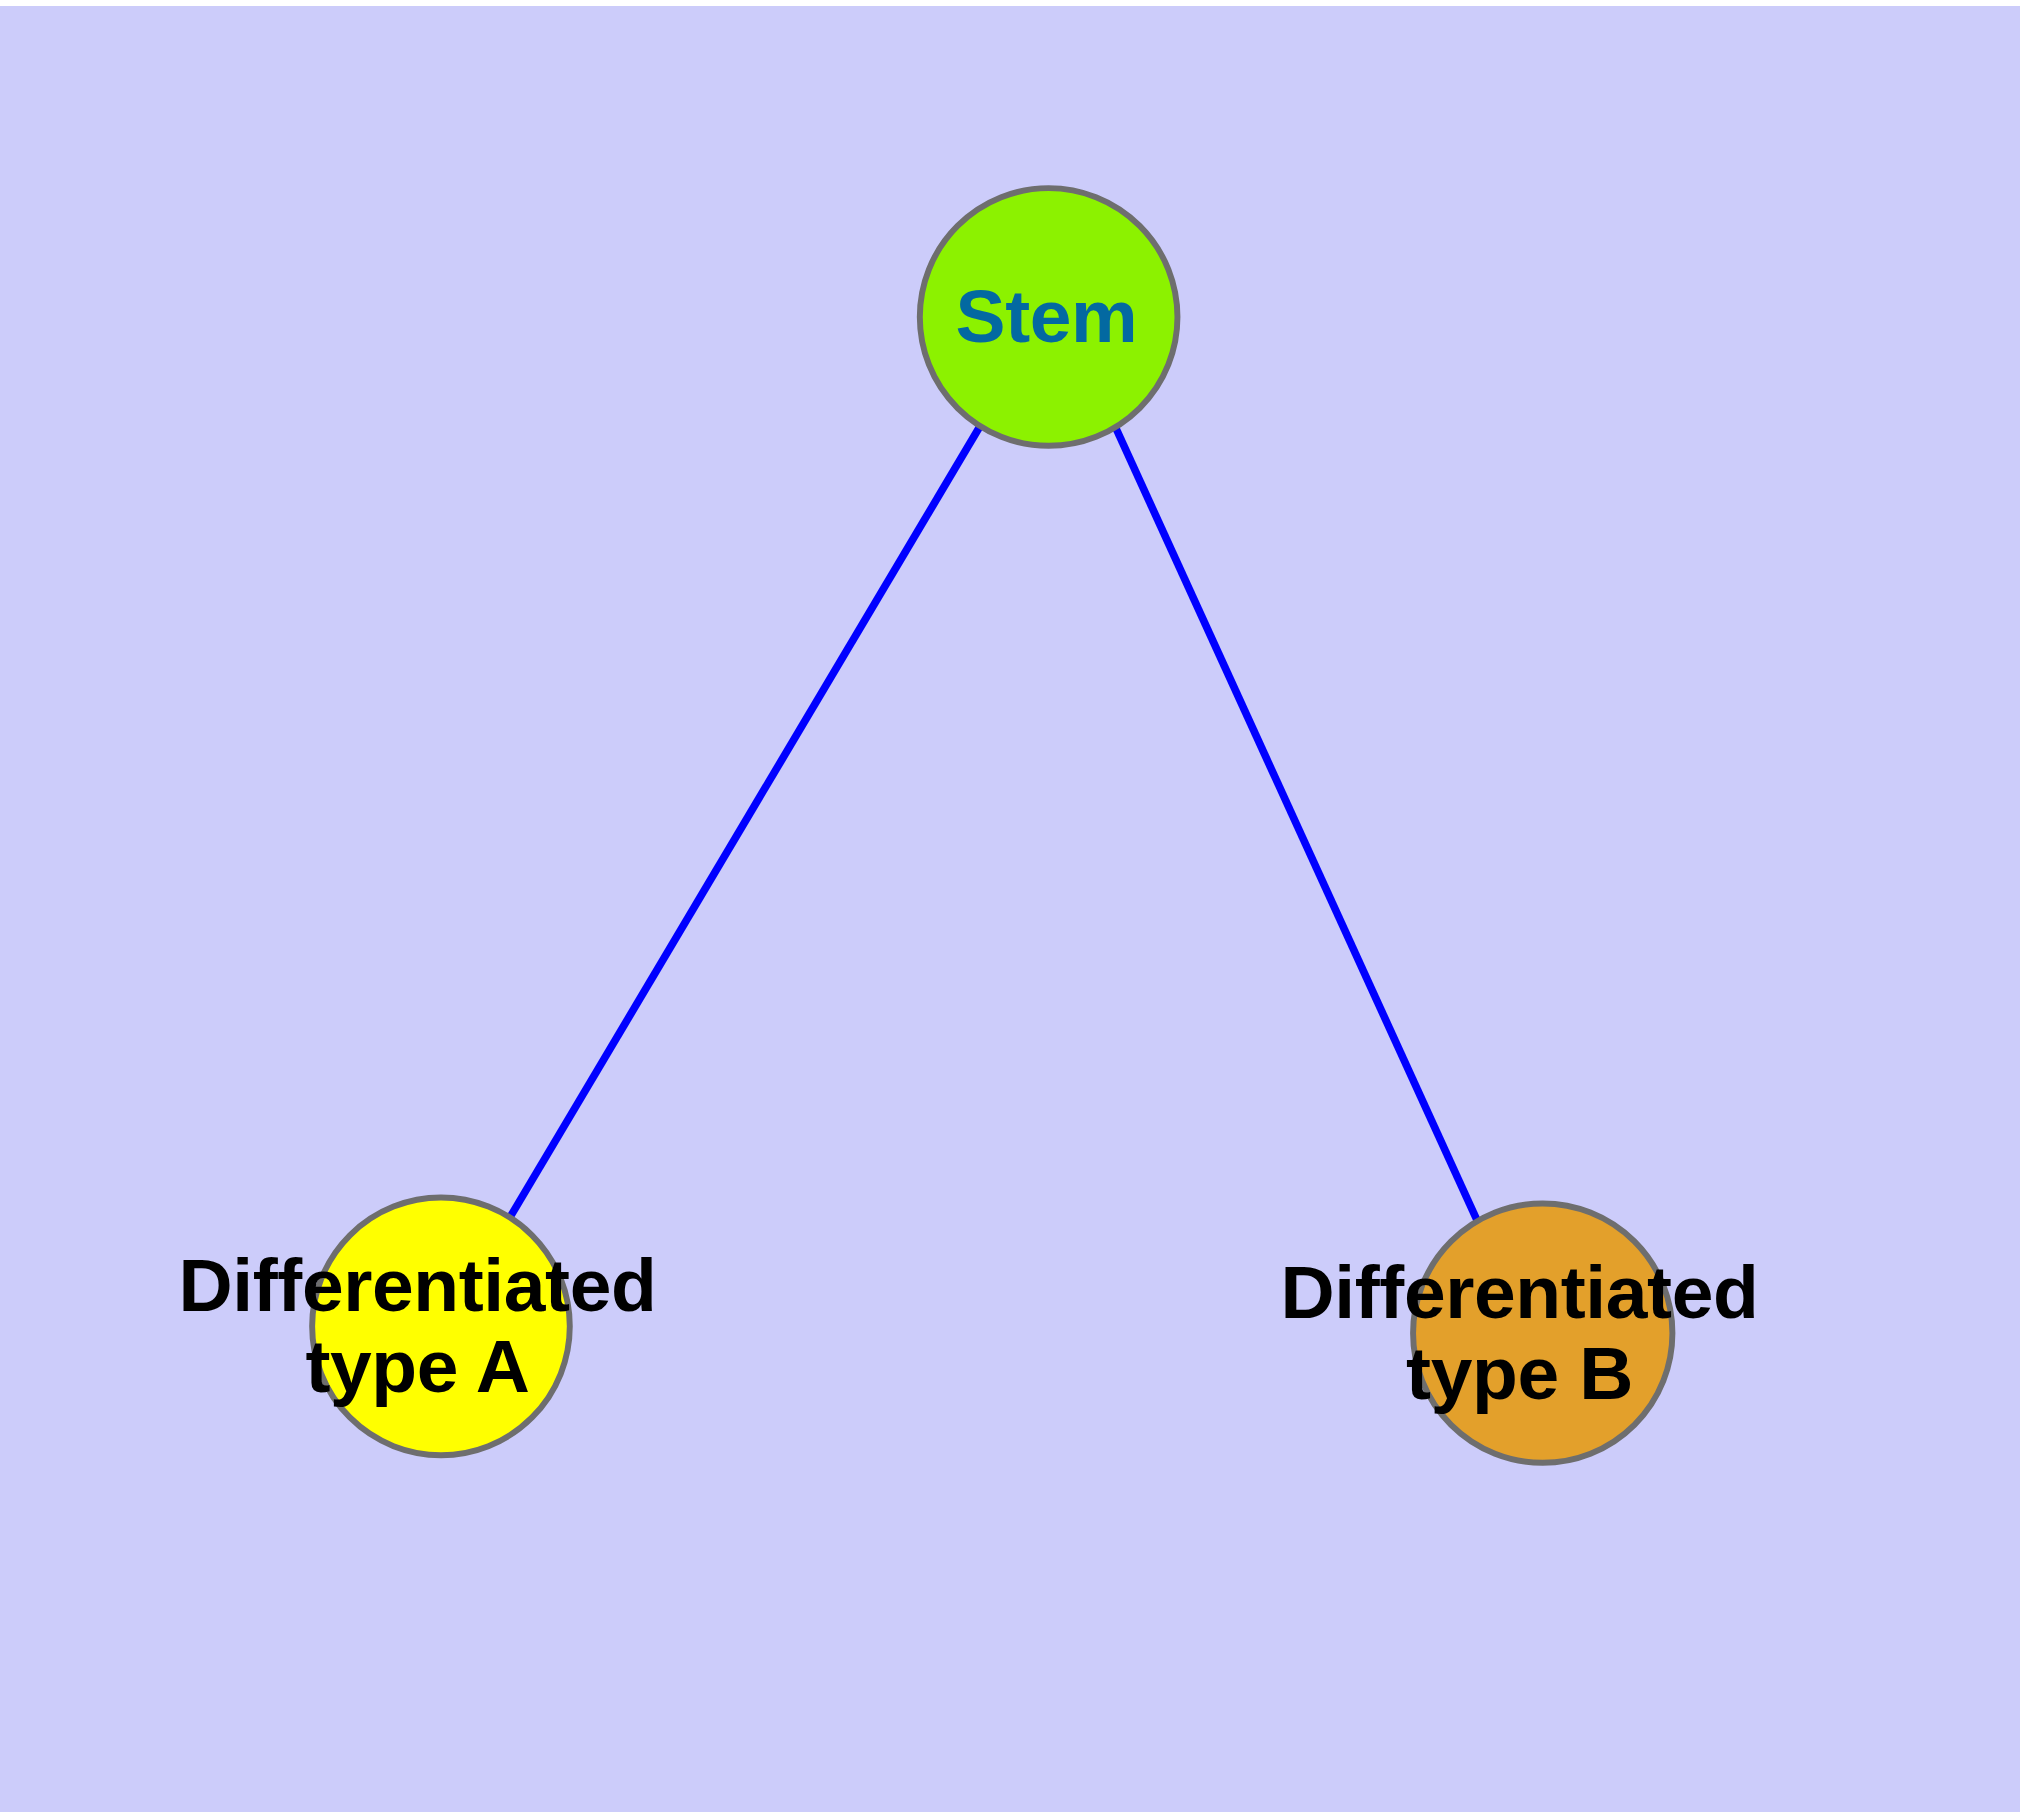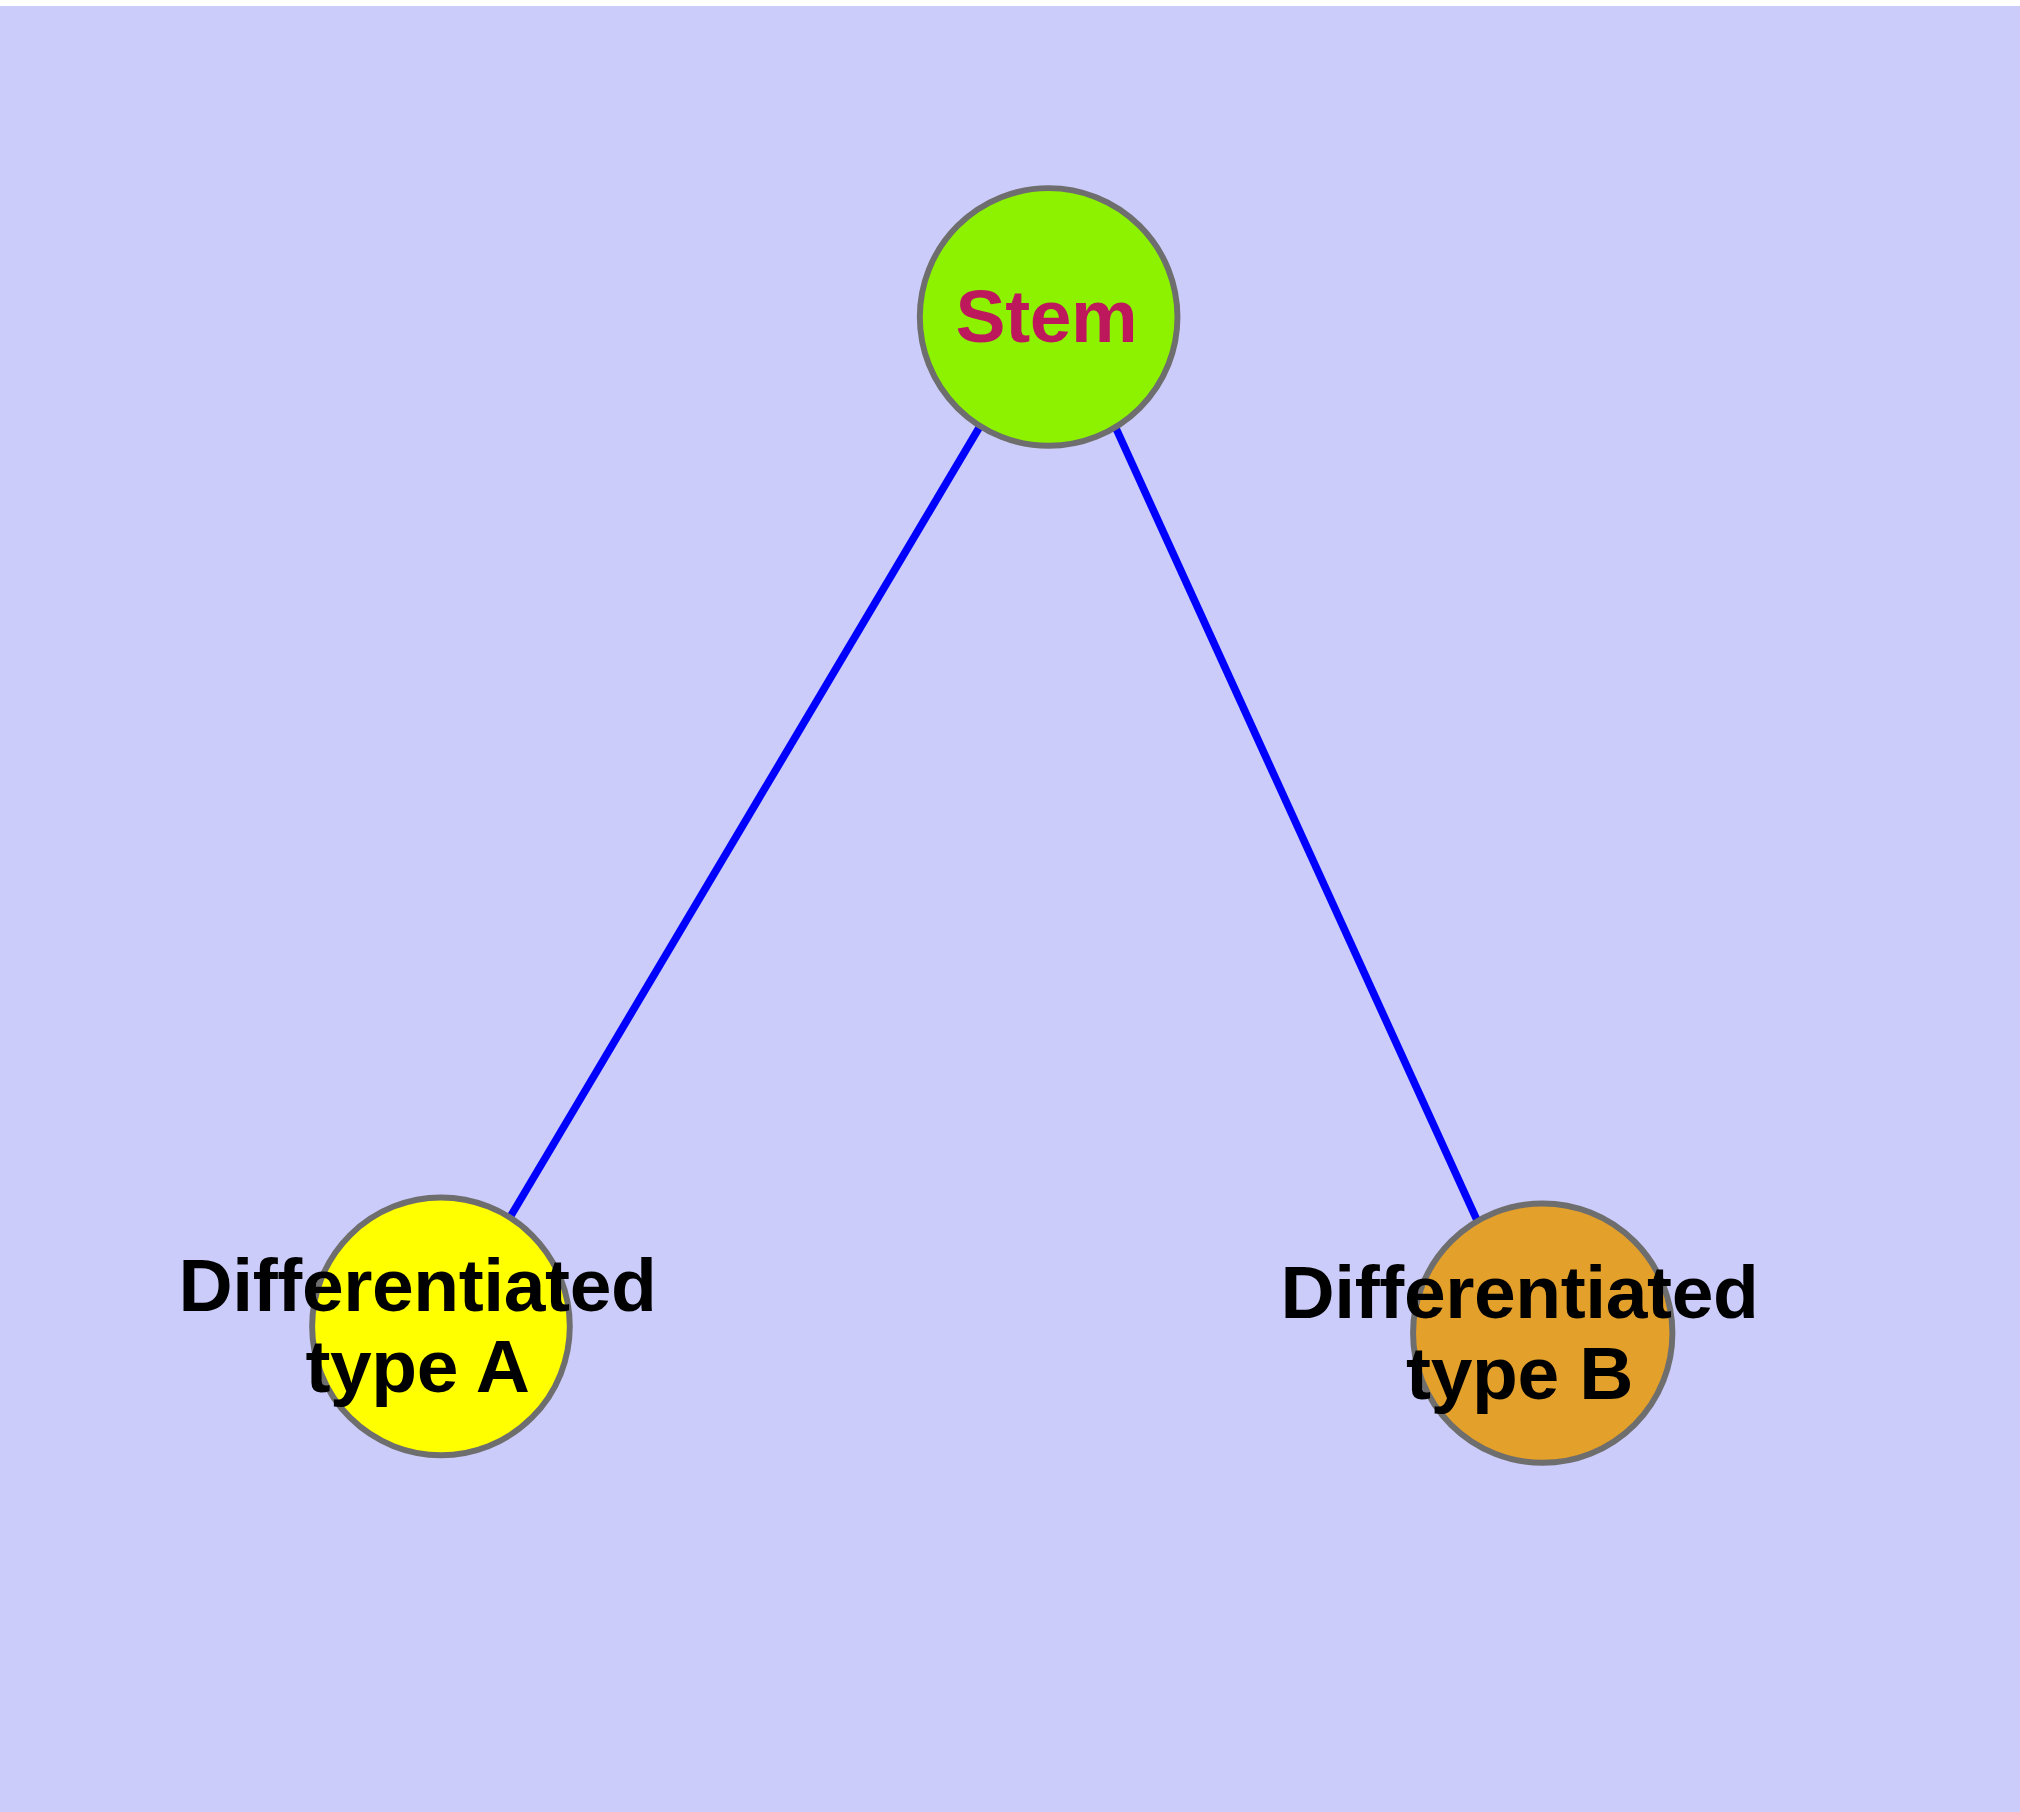--- a/index.html
+++ b/index.html
@@ -63,20 +63,20 @@
       <line class="edge" id="edge-b" x1="1314" y1="500" x2="1743" y2="1441" stroke="#0000FF" stroke-width="9" stroke-linecap="butt"></line>
     </g>
 
     <g>
       <circle id="circle-stem" cx="1237" cy="374" r="152" fill="#8CF200" stroke="#6E6E6E" stroke-width="7"></circle>
       <circle id="circle-diff-a" cx="520" cy="1565" r="152" fill="#FFFF00" stroke="#6E6E6E" stroke-width="7"></circle>
       <circle id="circle-diff-b" cx="1820" cy="1573" r="153" fill="#E3A02B" stroke="#6E6E6E" stroke-width="7"></circle>
     </g>
   </svg>
 
-  <div class="node-label" id="label-stem" style="color: #be185d; font-size: 75px; width: 1187px; left: 453px; top: 276px;">Stem</div>
+  <div class="node-label" id="label-stem" style="color: #0369a1; font-size: 75px; width: 1187px; left: 453px; top: 276px;">Stem</div>
   <div class="node-label" id="label-diff-a" style="color: rgb(0, 0, 0); font-size: 75px; width: 1187px; left: -176px; top: 1245px;">Differentiated
 type A</div>
   <div class="node-label" id="label-diff-b" style="color: rgb(0, 0, 0); font-size: 75px; width: 1187px; left: 926px; top: 1252px;">Differentiated
 type B</div>
 
 </div>
 
 
 </body></html>

